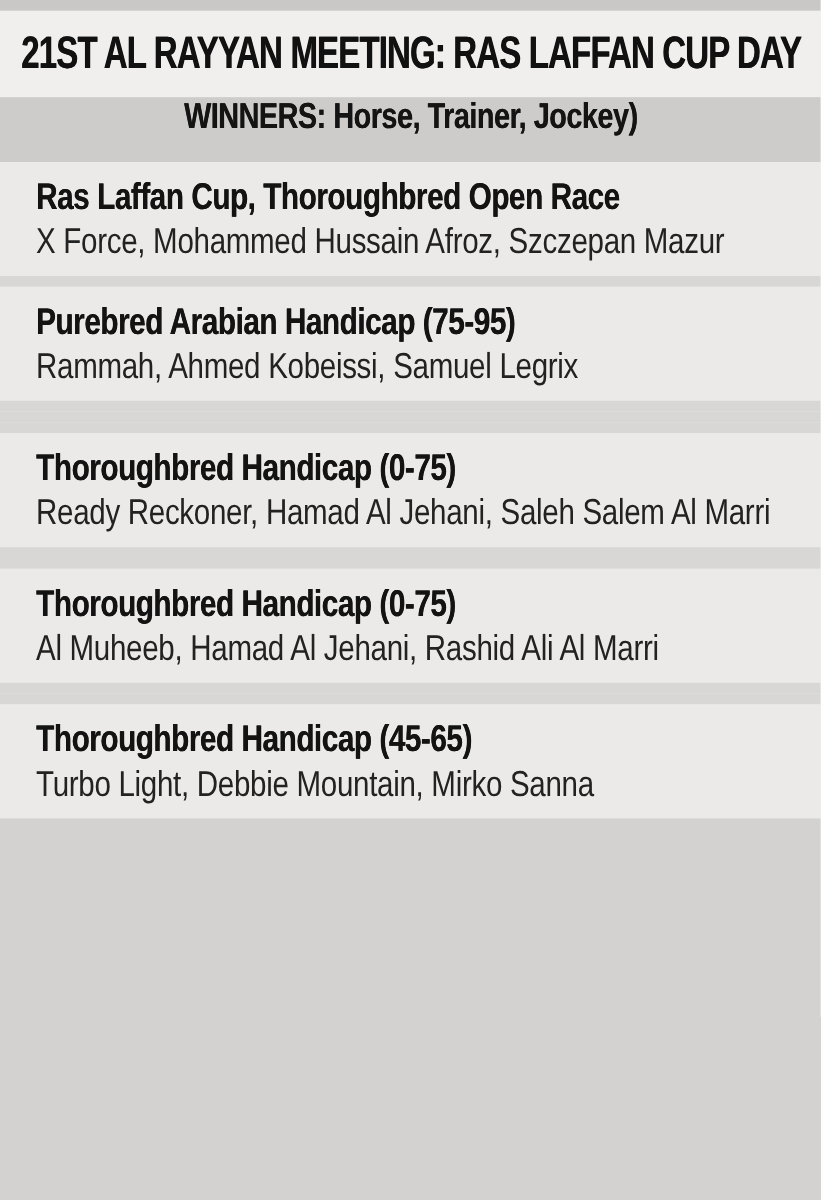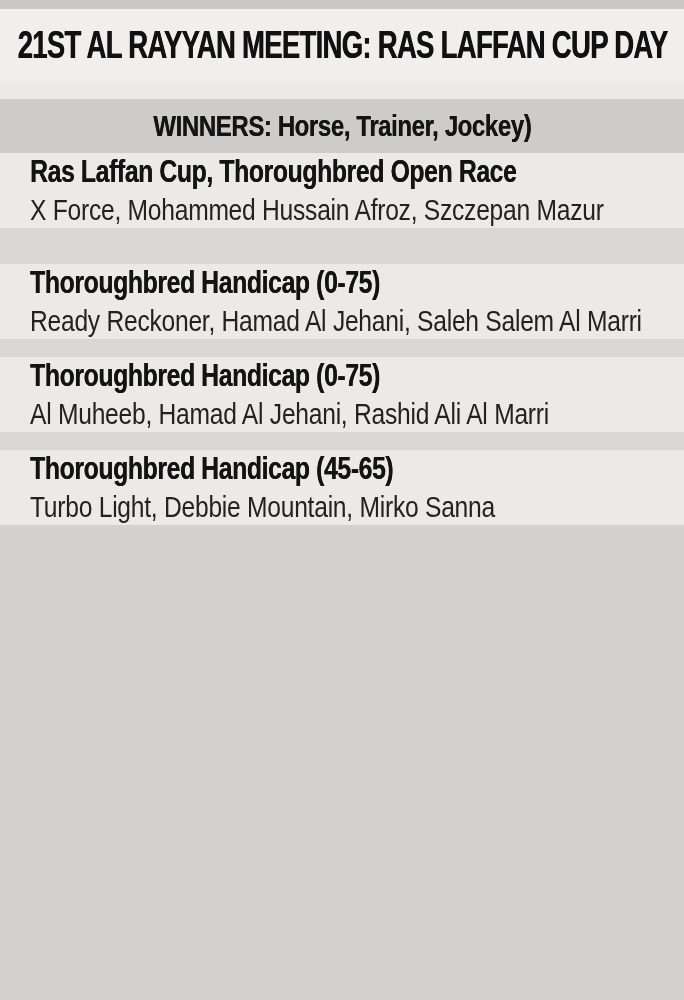--- a/index.html
+++ b/index.html
@@ -41,37 +41,35 @@
     letter-spacing: -1px;
     color: #111111;
     text-shadow: 0.6px 0 0 currentColor;
   }
 
   .winners-bar {
     height: 54px;
     background: #cdccca;
     flex: 0 0 auto;
     display: flex;
-    align-items: center;
     justify-content: center;
     overflow: hidden;
-    margin-top: 18px;
   }
   .winners-label {
     display: inline-block;
     white-space: nowrap;
     font-weight: bold;
     font-size: 30px;
     letter-spacing: -0.5px;
     color: #141414;
     text-shadow: 0.3px 0 0 currentColor;
   }
 
   .race-section {
-    height: 75px;
+    height: 95px;
     background: #ebeae8;
     flex: 0 0 auto;
     display: flex;
     flex-direction: column;
     justify-content: center;
     padding-left: 30px;
     overflow: hidden;
   }
   .race-title {
     display: inline-block;
@@ -124,20 +122,24 @@
   <div class="winners-bar">
     <span class="winners-label fit fit-center" style="transform: scaleX(0.8);">WINNERS: Horse, Trainer, Jockey)</span>
   </div>
 
   <div class="race-section">
     <span class="race-title fit fit-left" style="transform: scaleX(0.8);">Ras Laffan Cup, Thoroughbred Open Race</span>
     <span class="race-winner fit fit-left" style="transform: scaleX(0.82);">X Force, Mohammed Hussain Afroz, Szczepan Mazur</span>
   </div>
   <div class="divider"></div>
 
+  <div class="race-section">
+    <span class="race-title fit fit-left" style="transform: scaleX(0.8);">Purebred Arabian Handicap (75-95)</span>
+    <span class="race-winner fit fit-left" style="transform: scaleX(0.82);">Rammah, Ahmed Kobeissi, Samuel Legrix</span>
+  </div>
   <div class="divider"></div>
 
   <div class="divider"></div>
 
   <div class="divider"></div>
 
   <div class="race-section">
     <span class="race-title fit fit-left" style="transform: scaleX(0.8);">Thoroughbred Handicap (0-75)</span>
     <span class="race-winner fit fit-left" style="transform: scaleX(0.82);">Ready Reckoner, Hamad Al Jehani, Saleh Salem Al Marri</span>
   </div>

